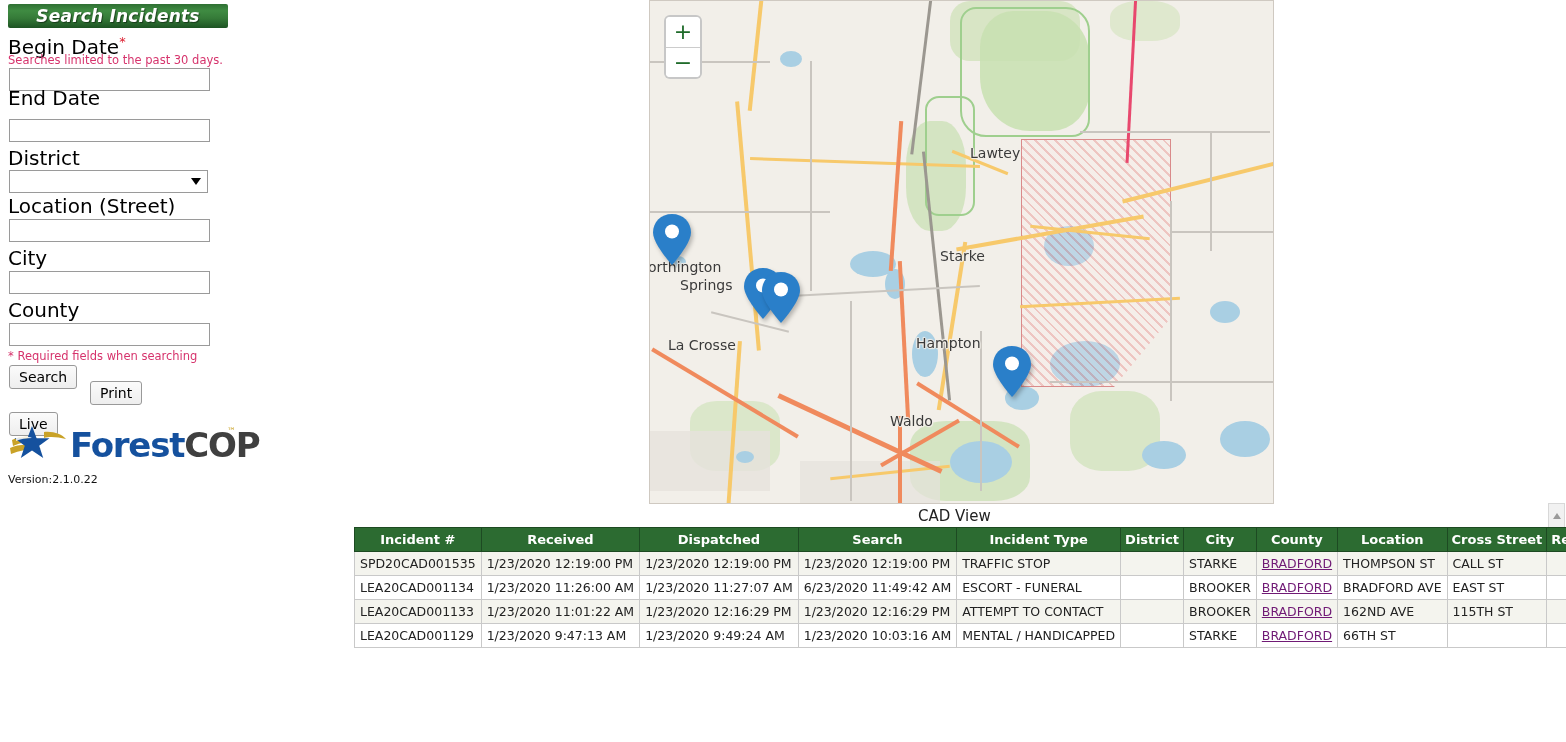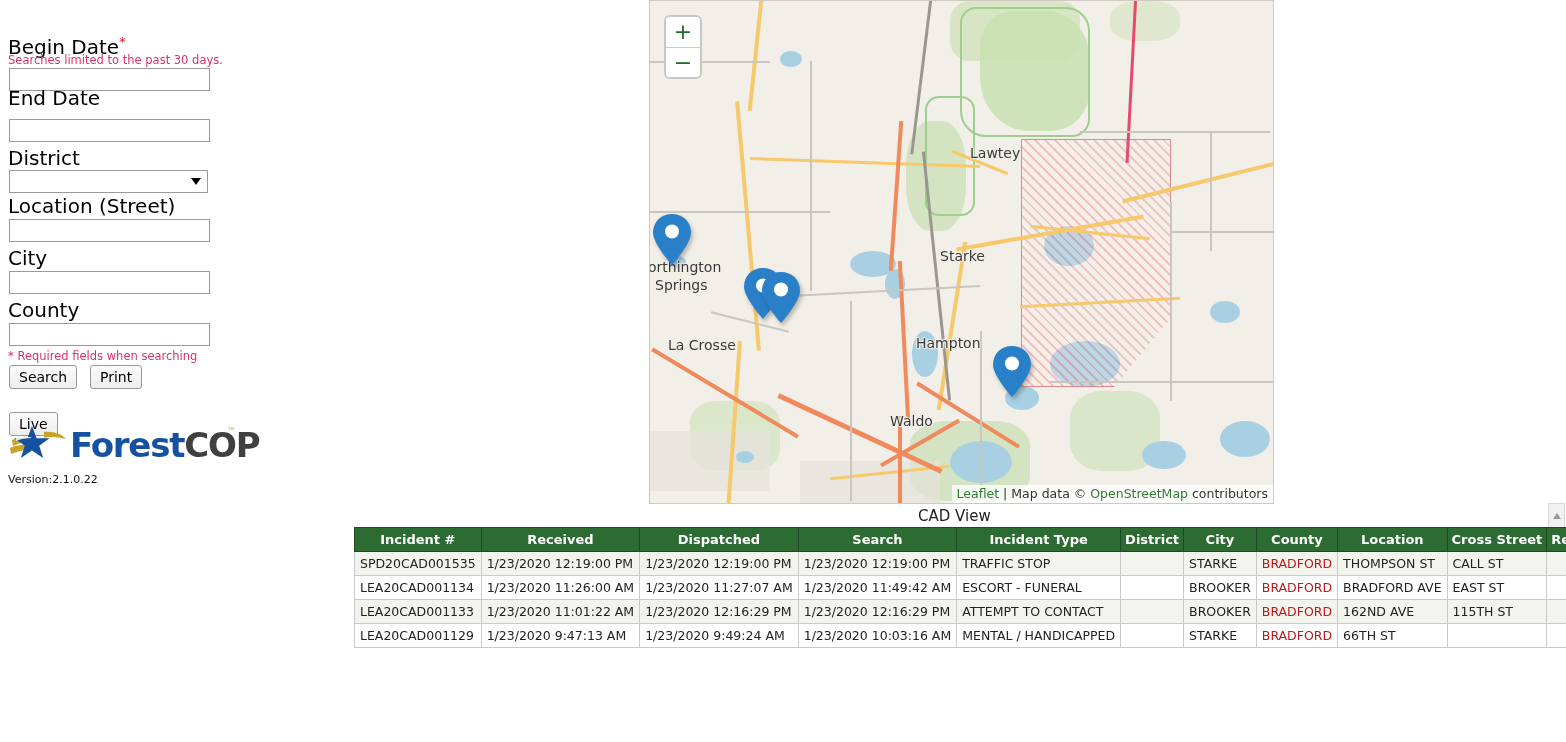--- a/index.html
+++ b/index.html
@@ -184,40 +184,41 @@
   table#grid td {
     font-size: 12.5px;
     color: #222;
     padding: 4px 5px;
     border: 1px solid #c9c9c9;
     white-space: nowrap;
     overflow: hidden;
   }
   table#grid tbody tr:nth-child(odd) td { background: #f4f4ee; }
   table#grid tbody tr:nth-child(even) td { background: #ffffff; }
-  .cty-link { color: #b91c1c; cursor: pointer; }
+  .cty-link { color: #701a75; text-decoration: underline; cursor: pointer; }
 
   #right-scroll {
     position: absolute; left: 1548px; top: 503px;
     width: 17px; height: 28px;
     background: #f1f1f1; border: 1px solid #d8d8d8;
   }
   #right-scroll .sc-arrow {
     position: absolute; left: 4px; top: 9px;
     width: 0; height: 0;
     border-left: 4px solid transparent;
     border-right: 4px solid transparent;
     border-bottom: 6px solid #9a9a9a;
   }
 </style>
 </head>
 <body>
 
 <div id="sidebar">
 
+  <div class="panel-header">Search Incidents</div>
 
   <div class="field-label" style="top:30px">
     <span>Begin Date</span><span class="req-star">*</span>
   </div>
   <div class="hint-red" style="top:54px">Searches limited to the past 30 days.</div>
   <input class="txt-input" style="top: 68px;" value="">
 
   <div class="field-label" style="top:86px">End Date</div>
   <input class="txt-input" style="top: 119px;" value="">
 
@@ -231,21 +232,21 @@
 
   <div class="field-label" style="top:246px">City</div>
   <input class="txt-input" style="top: 271px;" value="">
 
   <div class="field-label" style="top:298px">County</div>
   <input class="txt-input" style="top: 323px;" value="">
 
   <div class="hint-red" style="top:350px">* Required fields when searching</div>
 
   <button class="btn" style="left:9px; top:365px">Search</button>
-  <button class="btn" style="left:90px; top:365px">Print</button>
+  <button class="btn" style="left:90px; top:381px">Print</button>
   <button class="btn" style="left:9px; top:412px">Live</button>
 
   <div id="logo-wrap">
     <svg width="60" height="44" viewBox="0 0 60 44">
       <path d="M4 16 C14 11, 26 12, 34 17 C25 16, 14 18, 5 22 Z" fill="#c9a227"></path>
       <path d="M2 24 C13 19, 25 20, 33 25 C24 24, 13 26, 3 30 Z" fill="#c9a227"></path>
       <path d="M36 8 C45 7, 54 10, 58 15 C50 13, 42 12, 36 14 Z" fill="#c9a227"></path>
       <path d="M24 2 L28.6 14.2 L41.5 14.2 L31.2 21.8 L35.2 34 L24 26.6 L12.8 34 L16.8 21.8 L6.5 14.2 L19.4 14.2 Z" fill="#15519e"></path>
       <path d="M8 14 C14 12, 20 12, 24 14 C18 14, 12 15, 8 17 Z" fill="#ffffff" opacity="0.85"></path>
     </svg>
@@ -323,21 +324,21 @@
   <div class="blob road-g" style="left:520px;top:200px;width:2px;height:200px"></div>
   <div class="blob road-g" style="left:520px;top:230px;width:110px;height:2px"></div>
   <div class="blob road-g" style="left:430px;top:130px;width:190px;height:2px"></div>
   <div class="blob road-g" style="left:560px;top:130px;width:2px;height:120px"></div>
 
 
 
   <div class="maplabel town" style="left:320px;top:144px">Lawtey</div>
   <div class="maplabel town" style="left:290px;top:247px">Starke</div>
   <div class="maplabel town" style="left:-2px;top:258px">orthington</div>
-  <div class="maplabel town" style="left:5px;top:276px">Springs</div>
+  <div class="maplabel town" style="left:30px;top:276px">Springs</div>
   <div class="maplabel town" style="left:266px;top:334px">Hampton</div>
   <div class="maplabel town" style="left:18px;top:336px">La Crosse</div>
   <div class="maplabel town" style="left:240px;top:412px">Waldo</div>
 
   <div class="pin" style="left:940px;top:0px;transform:translate(-939px,212px)">
     <svg width="42" height="54" viewBox="0 0 42 54">
       <path d="M21 1 C10 1 2 9 2 19.5 C2 31 21 52 21 52 C21 52 40 31 40 19.5 C40 9 32 1 21 1 Z" fill="#2a7fc9"></path>
       <circle cx="21" cy="18.5" r="7" fill="#ffffff"></circle>
     </svg>
   </div>
@@ -358,21 +359,20 @@
       <path d="M21 1 C10 1 2 9 2 19.5 C2 31 21 52 21 52 C21 52 40 31 40 19.5 C40 9 32 1 21 1 Z" fill="#2a7fc9"></path>
       <circle cx="21" cy="18.5" r="7" fill="#ffffff"></circle>
     </svg>
   </div>
 
   <div id="zoom-ctl">
     <div class="zbtn" id="zoom-in">+</div>
     <div class="zbtn" id="zoom-out">−</div>
   </div>
 
-  <div id="attrib"><a>Leaflet</a><span> | Map data © </span><a>OpenStreetMap</a><span> contributors</span></div>
 </div>
 
 <div id="cad-view-label">CAD View</div>
 
 <div id="right-scroll">
   <span class="sc-arrow"></span>
 </div>
 
 <div id="table-wrap">
   <table id="grid">
@@ -415,21 +415,21 @@
         <td>STARKE</td>
         <td><span class="cty-link">BRADFORD</span></td>
         <td>THOMPSON ST</td>
         <td>CALL ST</td>
         <td></td>
       </tr>
       <tr>
         <td>LEA20CAD001134</td>
         <td>1/23/2020 11:26:00 AM</td>
         <td>1/23/2020 11:27:07 AM</td>
-        <td>1/23/2020 11:49:42 AM</td>
+        <td>6/23/2020 11:49:42 AM</td>
         <td>ESCORT - FUNERAL</td>
         <td></td>
         <td>BROOKER</td>
         <td><span class="cty-link">BRADFORD</span></td>
         <td>BRADFORD AVE</td>
         <td>EAST ST</td>
         <td></td>
       </tr>
       <tr>
         <td>LEA20CAD001133</td>

